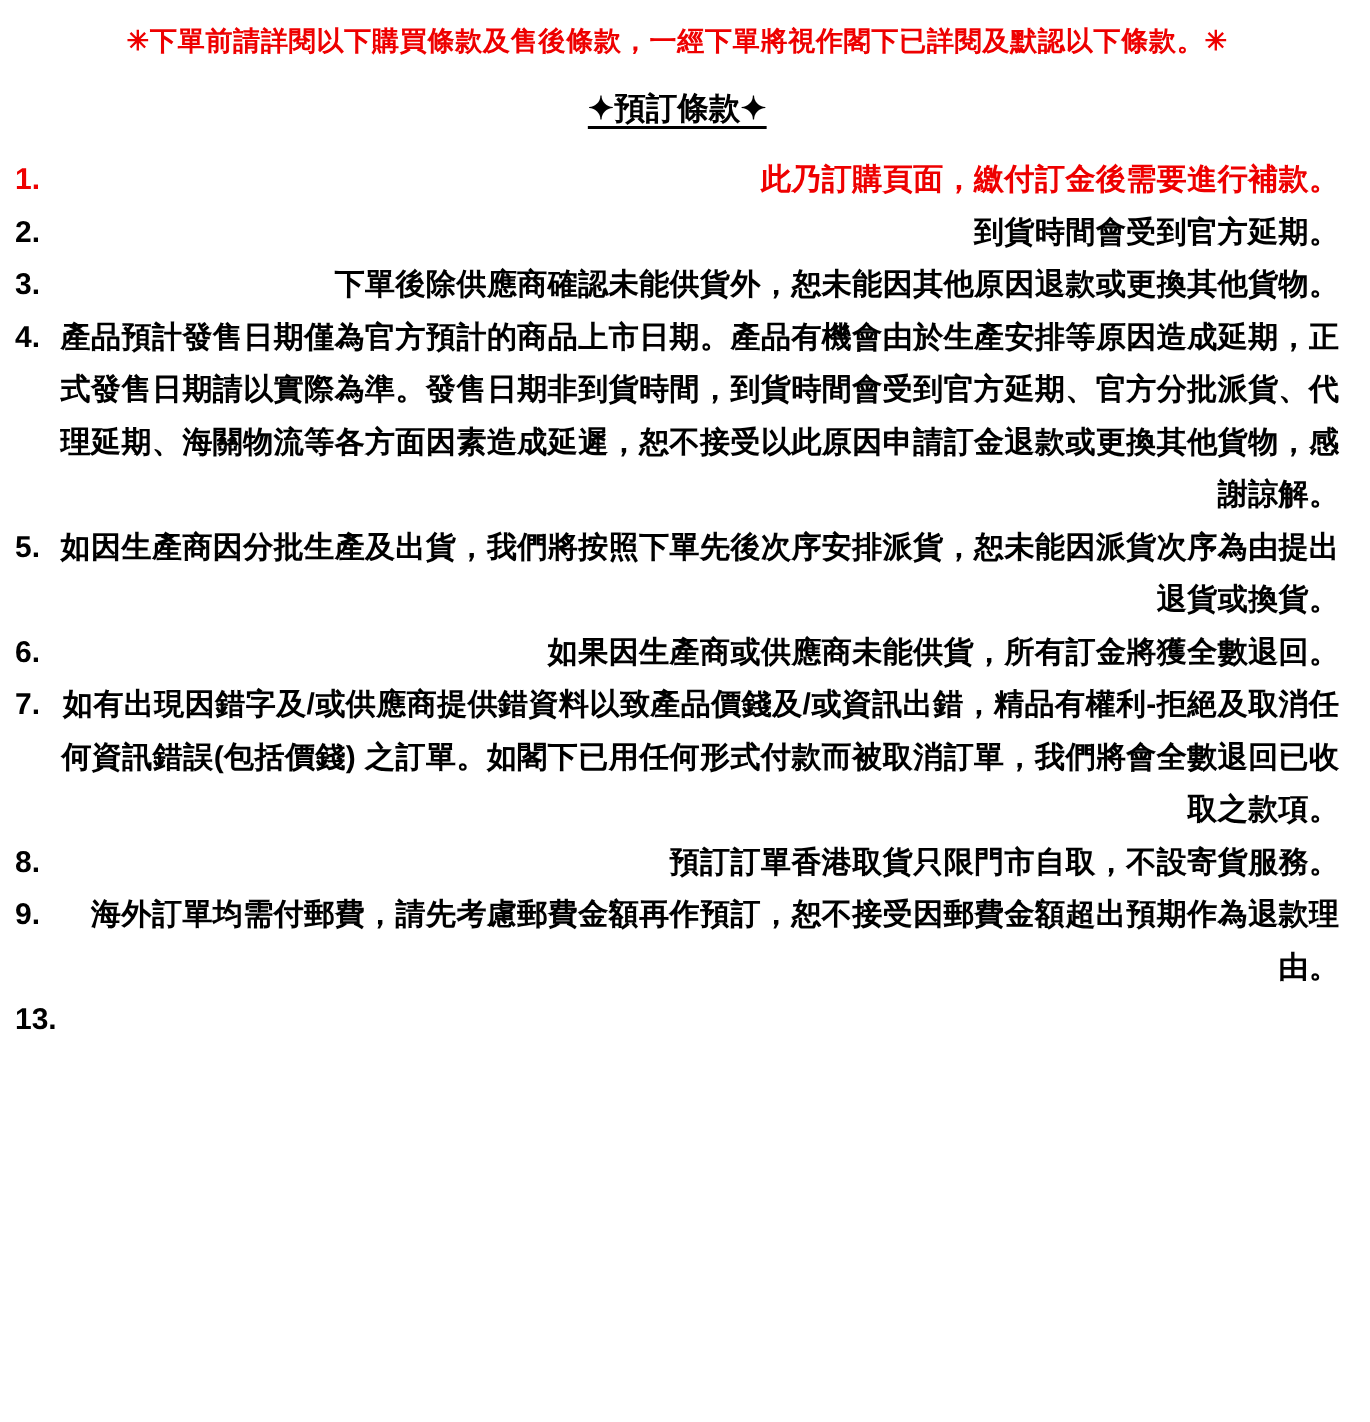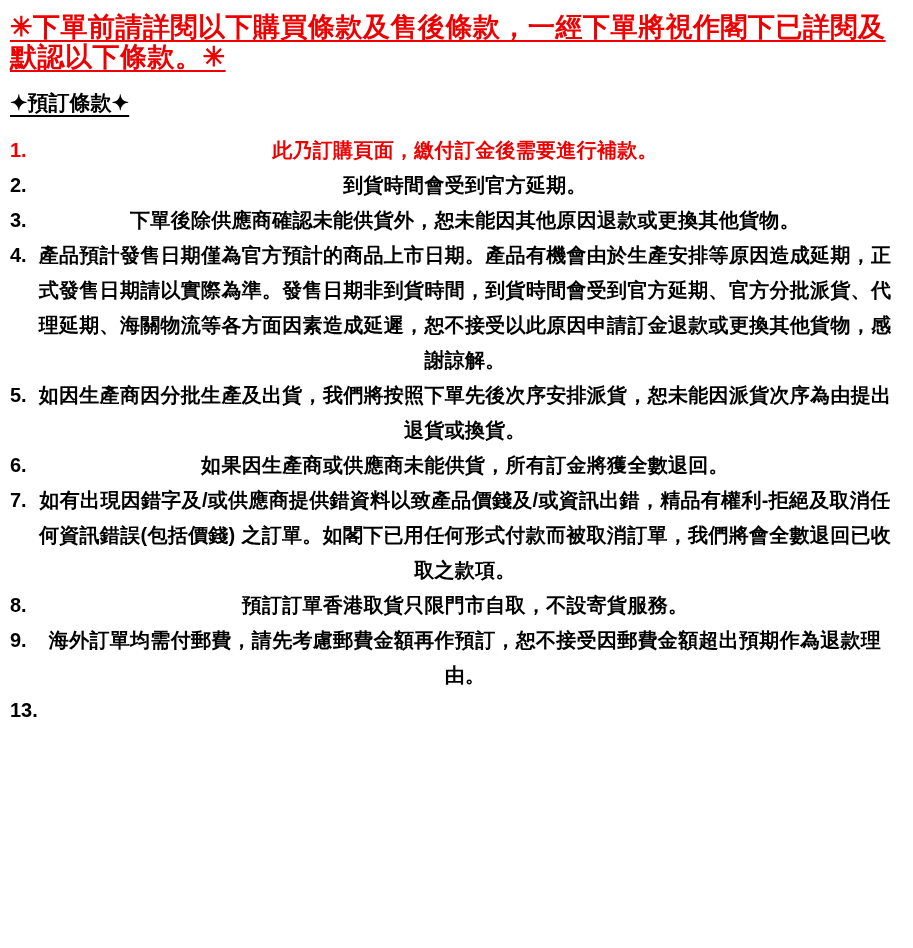--- a/index.html
+++ b/index.html
@@ -15,30 +15,31 @@
     font-weight: bold;
     color: #000000;
   }
   .page {
     padding: 12px 20px 0 10px;
     box-sizing: border-box;
     width: 913px;
   }
   .warning-header {
     color: #ee0000;
-    font-size: 27px;
+    font-size: 18px;
     line-height: 30px;
     letter-spacing: 0.5px;
-    text-decoration: underline;
     text-decoration-thickness: 2px;
     text-underline-offset: 4px;
+    text-align: center;
   }
   .section-title-wrap {
     margin-top: 16px;
     line-height: 30px;
+    text-align: center;
   }
   .section-title {
     display: inline-block;
     font-size: 21px;
     color: #000000;
     text-decoration: underline;
     text-decoration-thickness: 2px;
     text-underline-offset: 5px;
   }
   .terms-list {
@@ -50,21 +51,21 @@
     display: flex;
     align-items: flex-start;
   }
   .term-num {
     flex: 0 0 27px;
     width: 27px;
   }
   .term-text {
     flex: 1;
     letter-spacing: 0.3px;
-    text-align: center;
+    text-align: right;
   }
   .term.red, .term.red .term-text { color: #ee0000; }
   .seg-red-underline {
     color: #ee0000;
     text-decoration: underline;
     text-decoration-thickness: 2px;
     text-underline-offset: 4px;
   }
 </style>
 </head>

